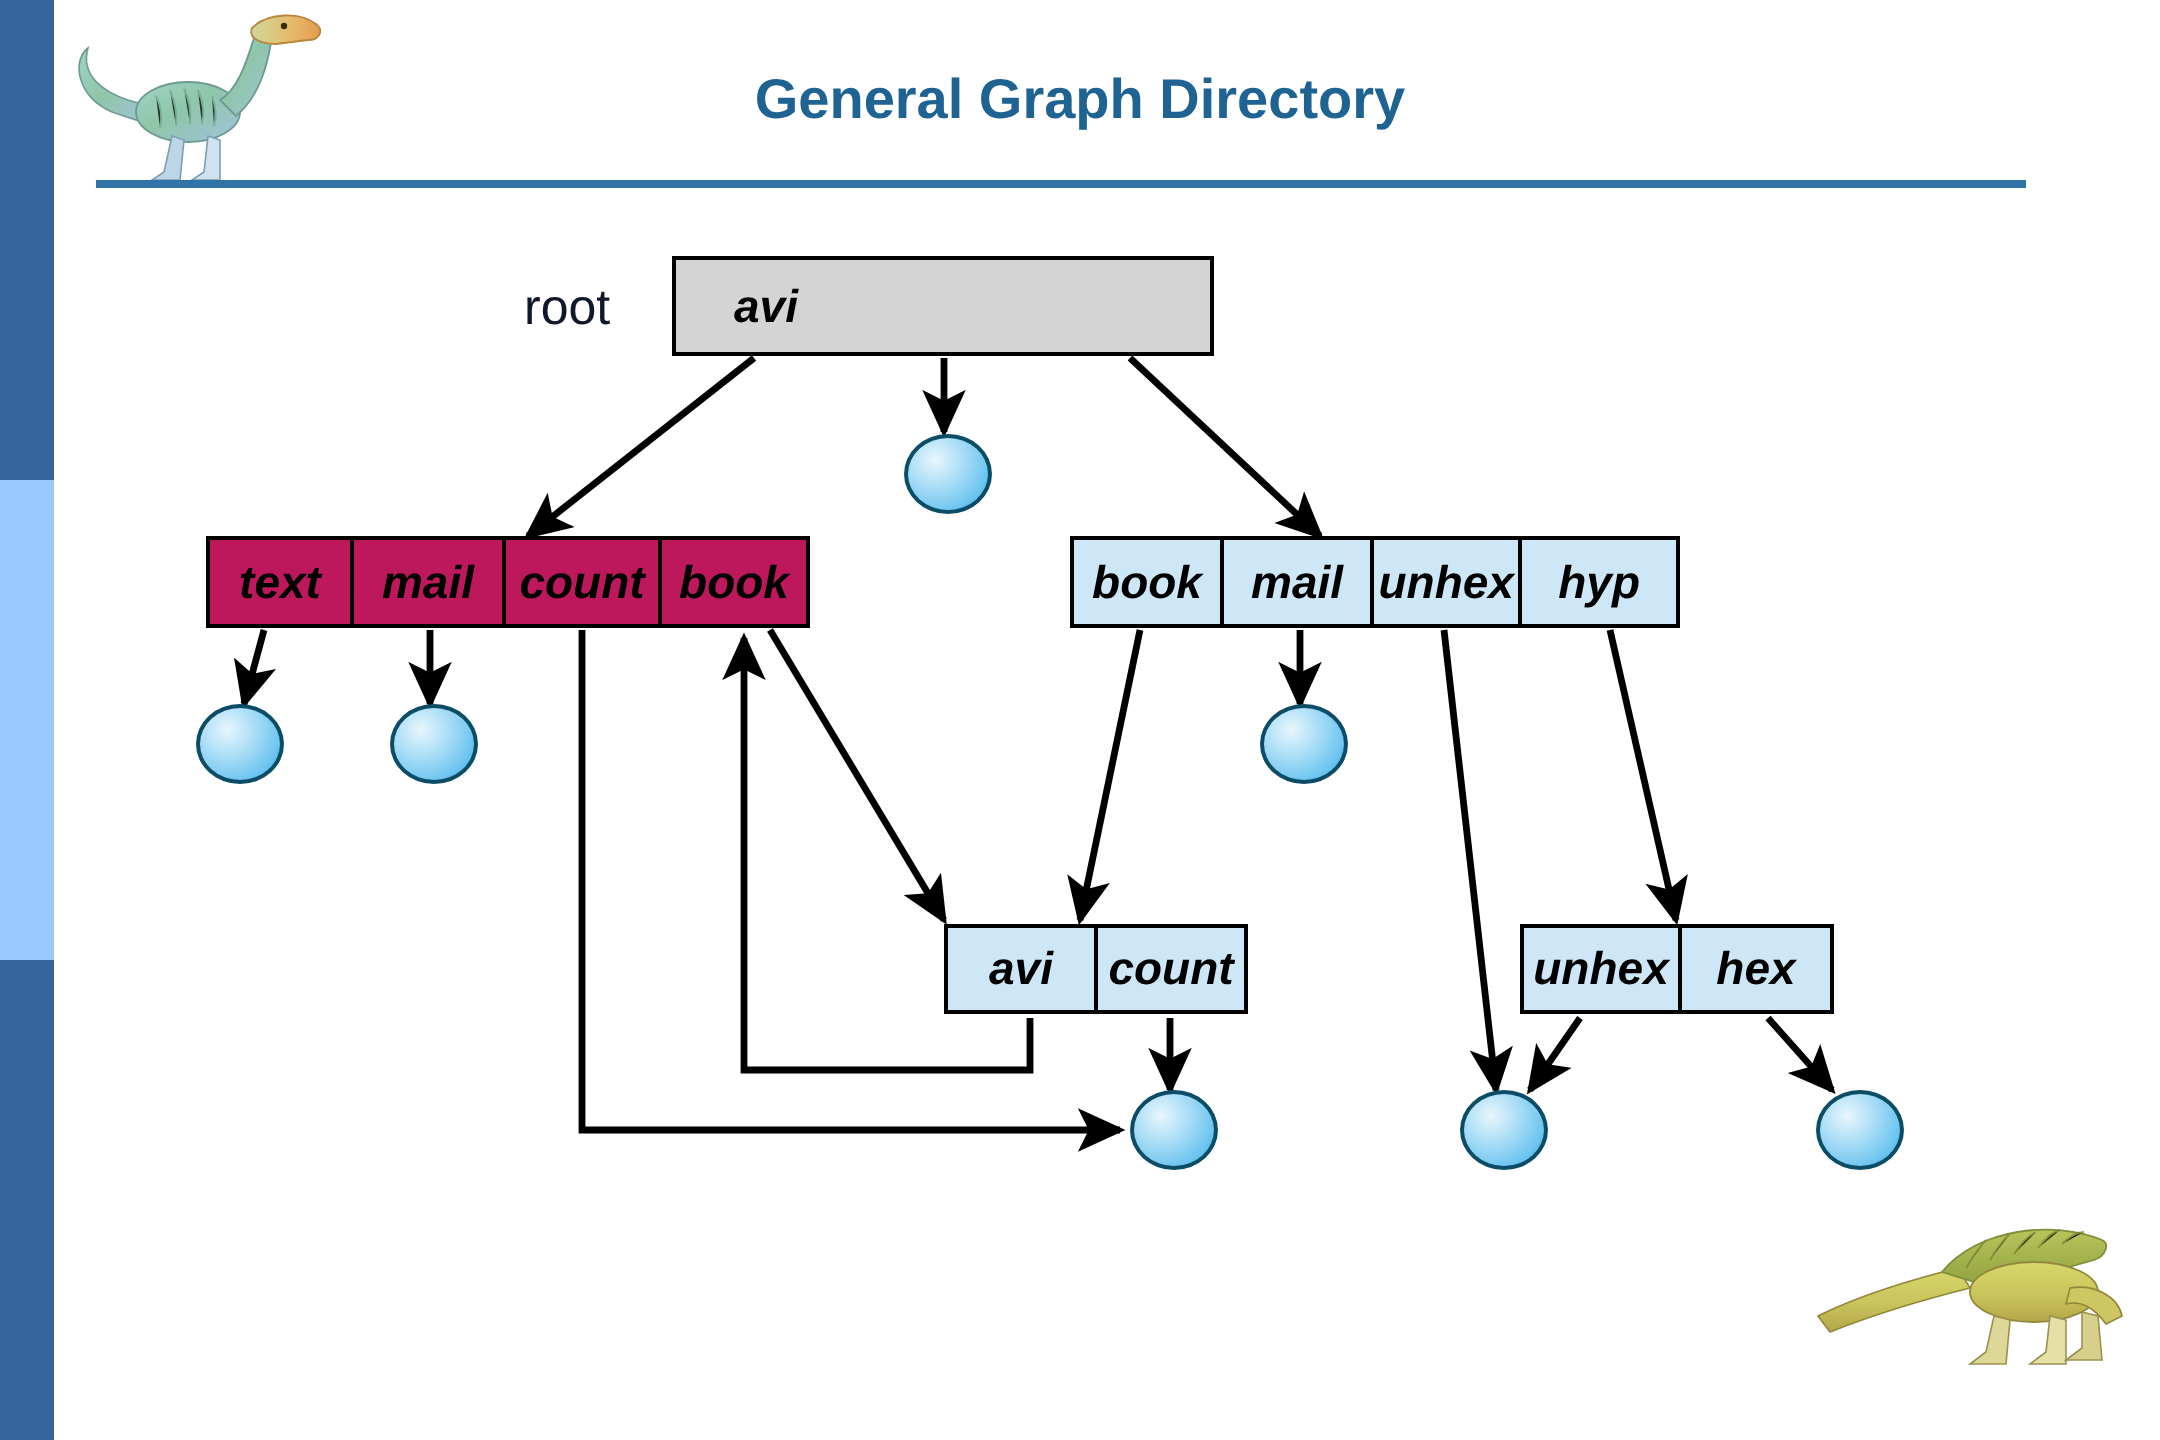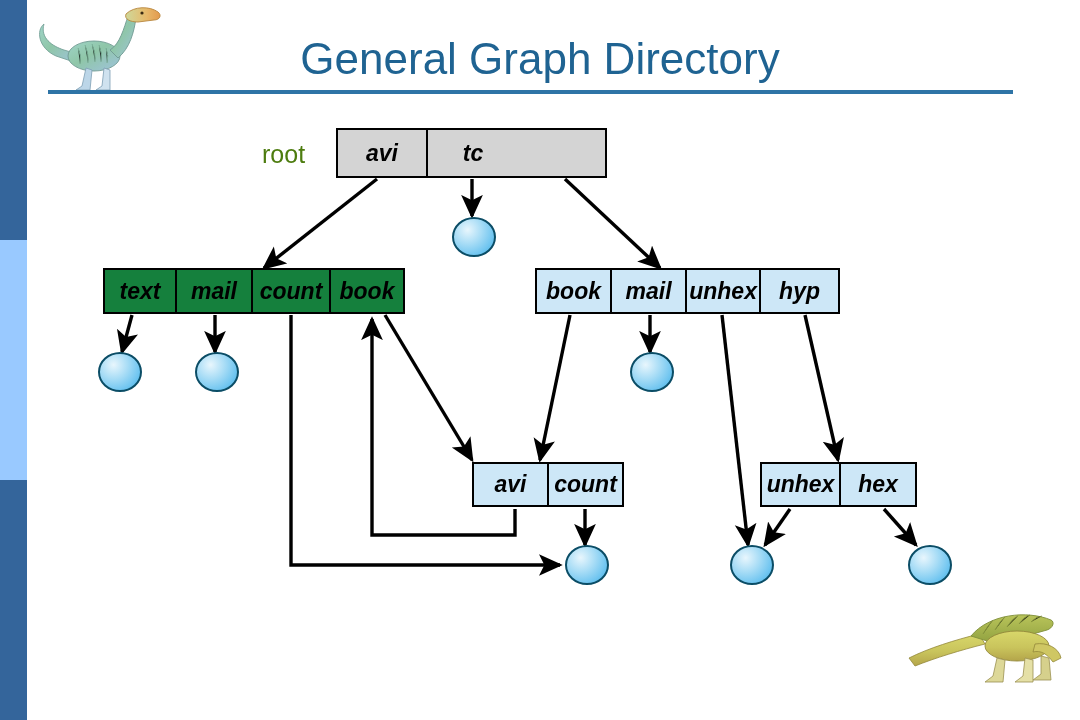--- a/index.html
+++ b/index.html
@@ -15,21 +15,21 @@
   
   .stripe{position:absolute;left:0;width:27px;}
   .stripe-top{top:0;height:240px;}
   .stripe-mid{top:240px;height:240px;}
   .stripe-bot{top:480px;height:240px;}
 
   
   #title{
     position:absolute;left:100px;top:34px;width:880px;
     text-align:center;
-    font-size:44px;font-weight:normal;letter-spacing:0px;
+    font-size:28px;font-weight:bold;letter-spacing:0px;
     font-family:"Liberation Sans", sans-serif;
     white-space:nowrap;
   }
   #title-rule{
     position:absolute;left:48px;top:90px;width:965px;height:4px;
   }
 
   
   .mascot{position:absolute;}
 
@@ -44,21 +44,21 @@
     font-style:italic;font-size:23px;color:#000;
     font-family:"Liberation Sans", sans-serif;
     border-right:2px solid #000;
     white-space:nowrap;
     font-weight:bold;
   }
   .dirbox .cell:last-child{border-right:none;}
 
   #root-label{
     position:absolute;left:262px;top:140px;
-    font-size:25px;color:#4d7c0f;
+    font-size:25px;color:#0f172a;
     font-family:"Liberation Sans", sans-serif;
   }
 
   
   .leaf{position:absolute;width:40px;height:36px;border-radius:50%;
         border:2px solid #0b4d66;}
 
   
   #footer{position:absolute;left:0;bottom:0;width:1080px;height:44px;}
 </style>
@@ -151,24 +151,23 @@
         <path d="M515 509 L515 535 L372 535 L372 319" marker-end="url(#ah)"></path>
 
         <path d="M291 315 L291 565 L560 565" marker-end="url(#ah)"></path>
       </g>
     </svg>
 
     <div id="root-label">root</div>
 
     <div class="dirbox" id="box-root" style="left: 336px; top: 128px; width: 271px; height: 50px; background: rgb(212, 212, 212);">
       <div class="cell" style="width:90px;">avi</div>
-      <div class="cell" style="width:90px;">tc</div>
-    </div>
-
-    <div class="dirbox" id="box-avi" style="left: 103px; top: 268px; width: 302px; height: 46px; background: #15803d;">
+    </div>
+
+    <div class="dirbox" id="box-avi" style="left: 103px; top: 268px; width: 302px; height: 46px; background: #be185d;">
       <div class="cell" style="width:72px;">text</div>
       <div class="cell" style="width:76px;">mail</div>
       <div class="cell" style="width:78px;">count</div>
       <div class="cell" style="width:72px;">book</div>
     </div>
 
     <div class="dirbox" id="box-jim" style="left: 535px; top: 268px; width: 305px; height: 46px; background: rgb(205, 231, 247);">
       <div class="cell" style="width:78px;">book</div>
       <div class="cell" style="width:78px;">mail</div>
       <div class="cell" style="width:77px;">unhex</div>

